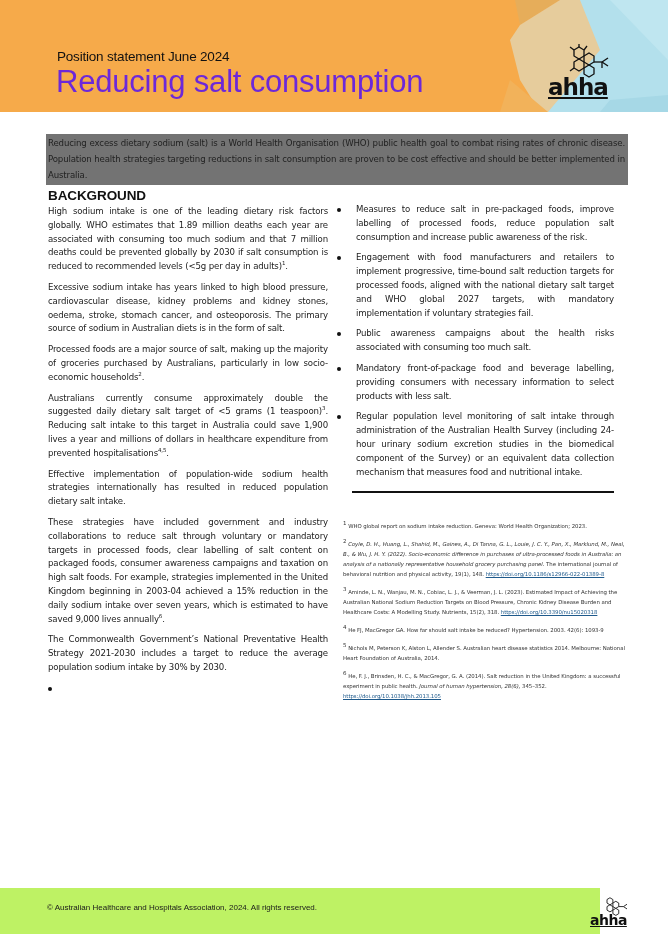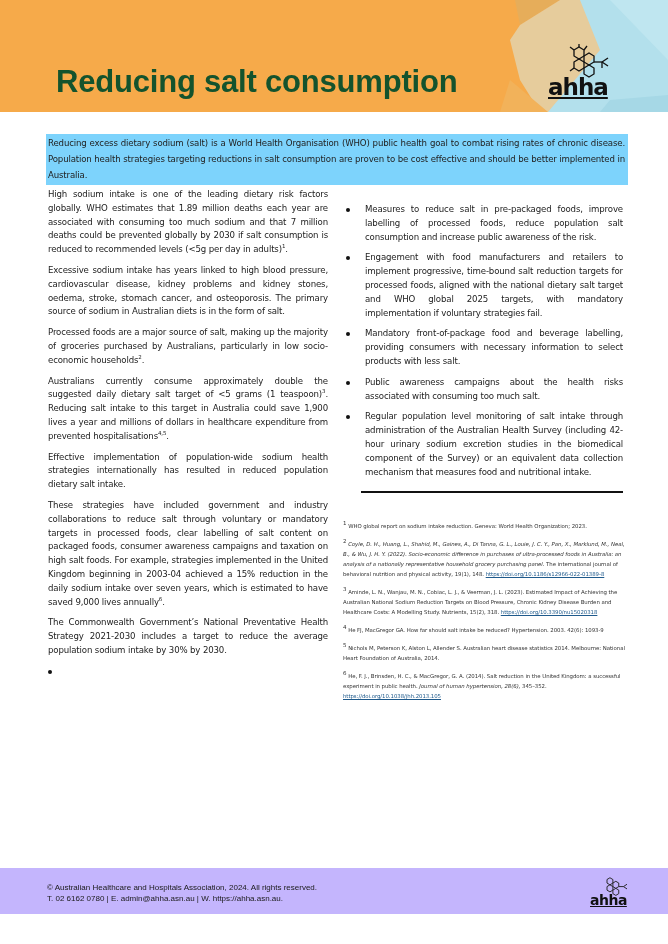--- a/index.html
+++ b/index.html
@@ -12,44 +12,44 @@
       background: #f6aa4a; overflow: hidden;
     }
     .header svg.bg { position: absolute; left: 0; top: 0; }
     .subtitle {
       position: absolute; left: 57px; top: 49px;
       font-family: "Liberation Sans", sans-serif; font-size: 13.5px; color: #111;
       letter-spacing: -0.2px;
     }
     .title {
       position: absolute; left: 56px; top: 64px;
-      font-family: "Liberation Sans", sans-serif; font-weight: bold; font-size: 31px; color: #14532d;
+      font-family: "Liberation Sans", sans-serif; font-weight: normal; font-size: 31px; color: #6d28d9;
       letter-spacing: -0.2px;
     }
     .logo { position: absolute; left: 548px; top: 44px; width: 66px; height: 56px; }
     .logo-text {
       position: absolute; left: 0; bottom: 0;
       font-family: "DejaVu Sans", sans-serif; font-weight: bold; font-size: 23px;
       color: #111; letter-spacing: -1px; text-decoration: underline;
     }
     .logo svg { position: absolute; left: 20px; top: 0; }
 
     
     .intro {
       position: absolute; left: 46px; top: 134px; width: 582px;
-      background: #7dd3fc; padding: 1px 3px 2px 2px;
+      background: #737373; padding: 1px 3px 2px 2px;
       font-family: "DejaVu Sans", sans-serif; font-size: 8.6px; line-height: 16px;
       text-align: justify; color: #222; letter-spacing: -0.15px;
     }
 
     
     .col { position: absolute; font-family: "DejaVu Sans", sans-serif; font-size: 8.6px;
       line-height: 13.8px; color: #222; text-align: justify; letter-spacing: -0.15px; }
     .col-left { left: 48px; top: 188px; width: 280px; }
-    .col-right { left: 345px; top: 203px; width: 278px; }
+    .col-right { left: 336px; top: 203px; width: 278px; }
 
     .section-heading {
       font-family: "Liberation Sans", sans-serif; font-weight: bold; font-size: 13.5px;
       color: #111; line-height: 16px; margin-bottom: 1px; letter-spacing: -0.1px;
     }
     .para { margin-bottom: 7px; }
     sup { font-size: 5.5px; line-height: 0; vertical-align: super; }
 
     .bullets { list-style: none; }
     .bullets li { position: relative; padding-left: 20px; margin-bottom: 7px; }
@@ -64,22 +64,22 @@
 
     .refs { position: absolute; left: 343px; top: 521px; width: 285px;
       font-family: "DejaVu Sans", sans-serif; font-size: 5.4px; line-height: 10px; color: #333;
       letter-spacing: -0.05px; }
     .ref { margin-bottom: 8px; }
     .ref a { color: #1f5a8c; text-decoration: underline; }
     .ref i { font-style: italic; }
 
     
     .footer {
-      position: absolute; left: 0; top: 868px; width: 668px; height: 46px;
-      background: #c4b5fd;
+      position: absolute; left: 0; top: 888px; width: 600px; height: 46px;
+      background: #bef264;
     }
     .footer-text {
       position: absolute; left: 47px; top: 15px;
       font-family: "Liberation Sans", sans-serif; font-size: 8px; line-height: 10.5px; color: #1a1a1a;
     }
     .footer-logo { position: absolute; left: 590px; top: 8px; width: 44px; height: 32px; }
     .footer-logo .logo-text { font-size: 14px; letter-spacing: -0.5px; }
     .footer-logo svg { position: absolute; left: 13px; top: 0; }
   </style>
 </head>
@@ -87,20 +87,21 @@
 
 <div class="header">
   <svg class="bg" width="668" height="112">
     <polygon points="515,0 560,0 520,25" fill="#e6ad5a"></polygon>
     <polygon points="520,25 560,0 580,0 640,0 620,112 540,112 520,80 510,40" fill="#e6cc9c"></polygon>
     <polygon points="580,0 668,0 668,112 548,112 600,50" fill="#b3e0ec"></polygon>
     <polygon points="610,0 668,0 668,60" fill="#bfe6f0"></polygon>
     <polygon points="610,100 668,95 668,112 600,112" fill="#a6d8e6"></polygon>
     <polygon points="510,80 548,112 500,112" fill="#f2b25a"></polygon>
   </svg>
+  <div class="subtitle">Position statement June 2024</div>
   <div class="title">Reducing salt consumption</div>
   <div class="logo">
     <svg width="46" height="34" viewBox="0 0 46 34">
       <g stroke="#111" stroke-width="1.3" fill="none">
         <polygon points="6,6 11,3 16,6 16,12 11,15 6,12"></polygon>
         <polygon points="16,12 21,9 26,12 26,18 21,21 16,18"></polygon>
         <polygon points="6,18 11,15 16,18 16,24 11,27 6,24"></polygon>
         <polygon points="16,24 21,21 26,24 26,30 21,33 16,30"></polygon>
         <line x1="26" y1="18" x2="34" y2="18"></line>
         <line x1="34" y1="18" x2="40" y2="14"></line>
@@ -112,58 +113,58 @@
         <line x1="6" y1="24" x2="2" y2="27"></line>
       </g>
     </svg>
     <div class="logo-text">ahha</div>
   </div>
 </div>
 
 <div class="intro">Reducing excess dietary sodium (salt) is a World Health Organisation (WHO) public health goal to combat rising rates of chronic disease. Population health strategies targeting reductions in salt consumption are proven to be cost effective and should be better implemented in Australia.</div>
 
 <div class="col col-left">
+  <div class="section-heading">BACKGROUND</div>
 
   <p class="para"><span>High sodium intake is one of the leading dietary risk factors globally. WHO estimates that 1.89 million deaths each year are associated with consuming too much sodium and that 7 million deaths could be prevented globally by 2030 if salt consumption is reduced to recommended levels (&lt;5g per day in adults)</span><sup>1</sup><span>.</span></p>
   <p class="para"><span>Excessive sodium intake has years linked to high blood pressure, cardiovascular disease, kidney problems and kidney stones, oedema, stroke, stomach cancer, and osteoporosis. The primary source of sodium in Australian diets is in the form of salt.</span></p>
   <p class="para"><span>Processed foods are a major source of salt, making up the majority of groceries purchased by Australians, particularly in low socio-economic households</span><sup>2</sup><span>.</span></p>
   <p class="para"><span>Australians currently consume approximately double the suggested daily dietary salt target of &lt;5 grams (1 teaspoon)</span><sup>3</sup><span>. Reducing salt intake to this target in Australia could save 1,900 lives a year and millions of dollars in healthcare expenditure from prevented hospitalisations</span><sup>4,5</sup><span>.</span></p>
   <p class="para"><span>Effective implementation of population-wide sodium health strategies internationally has resulted in reduced population dietary salt intake.</span></p>
   <p class="para"><span>These strategies have included government and industry collaborations to reduce salt through voluntary or mandatory targets in processed foods, clear labelling of salt content on packaged foods, consumer awareness campaigns and taxation on high salt foods. For example, strategies implemented in the United Kingdom beginning in 2003-04 achieved a 15% reduction in the daily sodium intake over seven years, which is estimated to have saved 9,000 lives annually</span><sup>6</sup><span>.</span></p>
   <p class="para" style="margin-bottom:5px;"><span>The Commonwealth Government’s National Preventative Health Strategy 2021-2030 includes a target to reduce the average population sodium intake by 30% by 2030.</span></p>
 
   <ul class="bullets">
     <li><span class="dot"></span></li>
   </ul>
 </div>
 
 <div class="col col-right">
   <ul class="bullets">
     <li><span class="dot"></span><span>Measures to reduce salt in pre-packaged foods, improve labelling of processed foods, reduce population salt consumption and increase public awareness of the risk.</span></li>
-    <li><span class="dot"></span><span>Engagement with food manufacturers and retailers to implement progressive, time-bound salt reduction targets for processed foods, aligned with the national dietary salt target and WHO global 2025 targets, with mandatory implementation if voluntary strategies fail.</span></li>
+    <li><span class="dot"></span><span>Engagement with food manufacturers and retailers to implement progressive, time-bound salt reduction targets for processed foods, aligned with the national dietary salt target and WHO global 2027 targets, with mandatory implementation if voluntary strategies fail.</span></li>
+    <li><span class="dot"></span><span>Public awareness campaigns about the health risks associated with consuming too much salt.</span></li>
     <li><span class="dot"></span><span>Mandatory front-of-package food and beverage labelling, providing consumers with necessary information to select products with less salt.</span></li>
-    <li><span class="dot"></span><span>Public awareness campaigns about the health risks associated with consuming too much salt.</span></li>
-    <li><span class="dot"></span><span>Regular population level monitoring of salt intake through administration of the Australian Health Survey (including 42-hour urinary sodium excretion studies in the biomedical component of the Survey) or an equivalent data collection mechanism that measures food and nutritional intake.</span></li>
+    <li><span class="dot"></span><span>Regular population level monitoring of salt intake through administration of the Australian Health Survey (including 24-hour urinary sodium excretion studies in the biomedical component of the Survey) or an equivalent data collection mechanism that measures food and nutritional intake.</span></li>
   </ul>
   <div class="divider"></div>
 </div>
 
 <div class="refs">
   <div class="ref"><sup>1</sup> <span>WHO global report on sodium intake reduction. Geneva: World Health Organization; 2023.</span></div>
   <div class="ref"><sup>2</sup> <i>Coyle, D. H., Huang, L., Shahid, M., Gaines, A., Di Tanna, G. L., Louie, J. C. Y., Pan, X., Marklund, M., Neal, B., &amp; Wu, J. H. Y. (2022). Socio-economic difference in purchases of ultra-processed foods in Australia: an analysis of a nationally representative household grocery purchasing panel.</i><span> The international journal of behavioral nutrition and physical activity, 19(1), 148. </span><a>https://doi.org/10.1186/s12966-022-01389-8</a></div>
   <div class="ref"><sup>3</sup> <span>Aminde, L. N., Wanjau, M. N., Cobiac, L. J., &amp; Veerman, J. L. (2023). Estimated Impact of Achieving the Australian National Sodium Reduction Targets on Blood Pressure, Chronic Kidney Disease Burden and Healthcare Costs: A Modelling Study. Nutrients, 15(2), 318. </span><a>https://doi.org/10.3390/nu15020318</a></div>
   <div class="ref"><sup>4</sup> <span>He FJ, MacGregor GA. How far should salt intake be reduced? Hypertension. 2003. 42(6): 1093-9</span></div>
   <div class="ref"><sup>5</sup> <span>Nichols M, Peterson K, Alston L, Allender S. Australian heart disease statistics 2014. Melbourne: National Heart Foundation of Australia, 2014.</span></div>
   <div class="ref"><sup>6</sup> <span>He, F. J., Brinsden, H. C., &amp; MacGregor, G. A. (2014). Salt reduction in the United Kingdom: a successful experiment in public health. </span><i>Journal of human hypertension, 28(6),</i><span> 345–352. </span><a>https://doi.org/10.1038/jhh.2013.105</a></div>
 </div>
 
 <div class="footer">
   <div class="footer-text">
     <div>© Australian Healthcare and Hospitals Association, 2024. All rights reserved.</div>
-    <div>T. 02 6162 0780 | E. admin@ahha.asn.au | W. https://ahha.asn.au.</div>
   </div>
   <div class="footer-logo logo">
     <svg width="28" height="20" viewBox="0 0 46 34">
       <g stroke="#222" stroke-width="1.6" fill="none">
         <polygon points="6,6 11,3 16,6 16,12 11,15 6,12"></polygon>
         <polygon points="16,12 21,9 26,12 26,18 21,21 16,18"></polygon>
         <polygon points="6,18 11,15 16,18 16,24 11,27 6,24"></polygon>
         <polygon points="16,24 21,21 26,24 26,30 21,33 16,30"></polygon>
         <line x1="26" y1="18" x2="34" y2="18"></line>
         <line x1="34" y1="18" x2="40" y2="14"></line>

